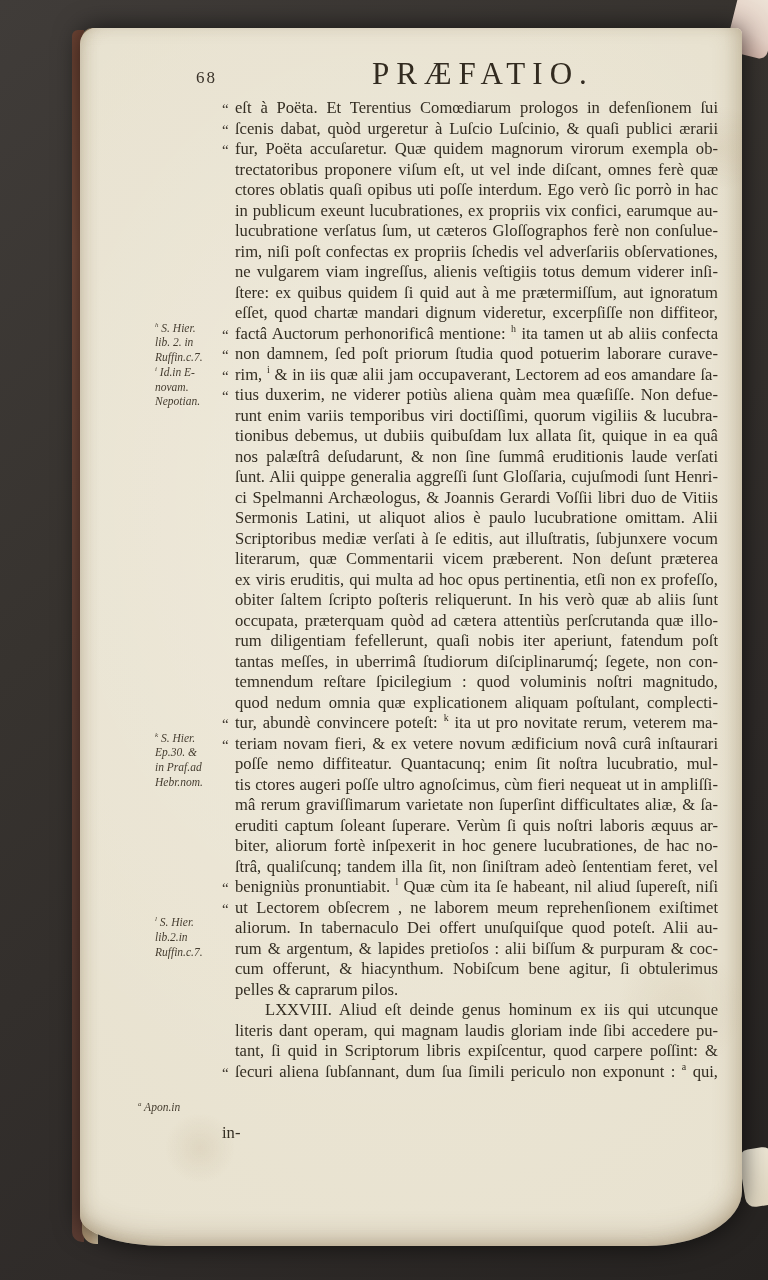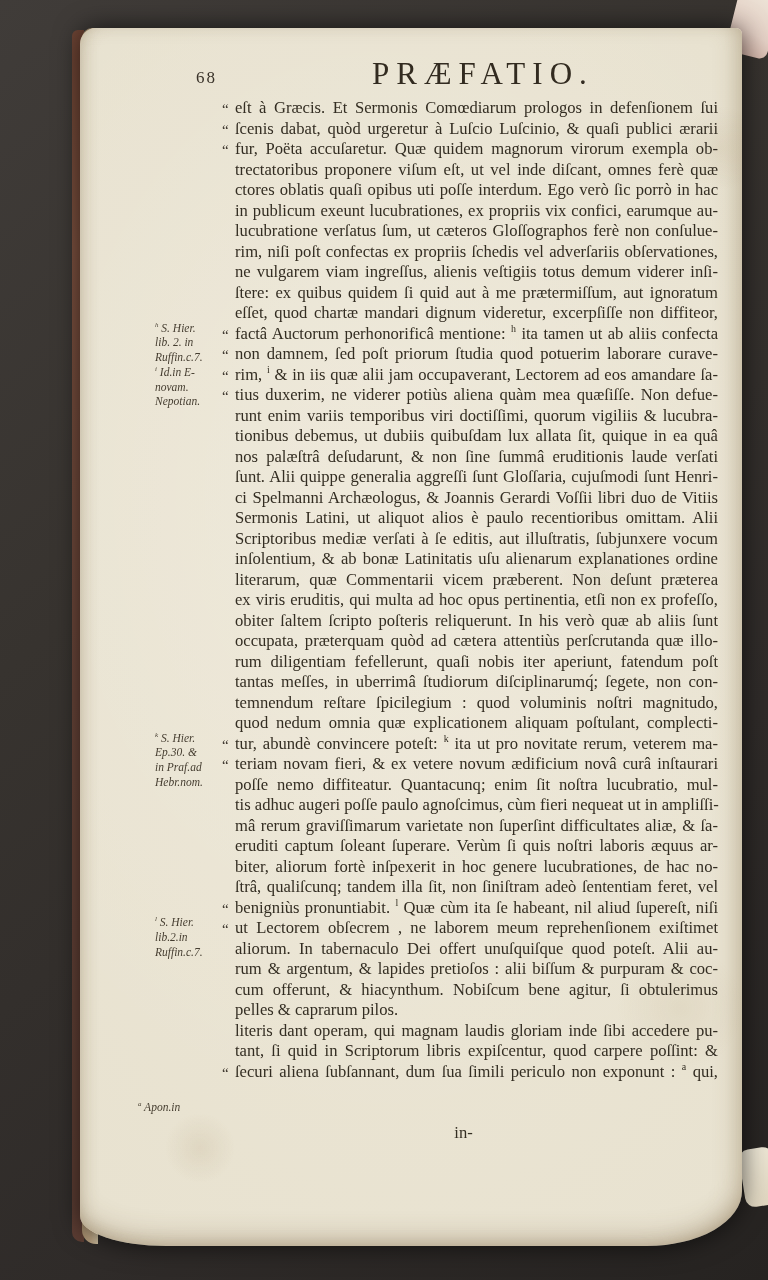--- a/index.html
+++ b/index.html
@@ -75,81 +75,81 @@
   sup{font-size:.6em;line-height:0;}
 
   .margin-note{
     position:absolute;width:64px;
     font-style:italic;font-size:11.5px;line-height:14.8px;color:#453d30;
   }
   .margin-note .nline{white-space:nowrap;}
 
   .catchword{
     position:absolute;left:142px;top:1095px;width:483px;
-    text-align:center;font-size:16.6px;color:#332d22;padding-right:12px;
+    text-align:left;font-size:16.6px;color:#332d22;padding-right:12px;
   }
 </style>
 </head>
 <body>
 
 <div class="scene">
   <div class="edge-red"></div>
   <div class="edge-tan"></div>
   <div class="sliver-top-right"></div>
   <div class="sliver-bottom-right"></div>
 
   <div class="page">
     <div class="pagenum">68</div>
     <div class="title">PRÆFATIO.</div>
     <div class="bodytext">
-        <div class="line"><span class="qmark">“</span><span class="t">eſt à Græcis.  Et Sermonis Comœdiarum prologos in defenſionem ſui</span></div>
+        <div class="line"><span class="qmark">“</span><span class="t">eſt à Poëta.  Et Terentius Comœdiarum prologos in defenſionem ſui</span></div>
         <div class="line"><span class="qmark">“</span><span class="t">ſcenis dabat, quòd urgeretur à Luſcio Luſcinio, &amp; quaſi publici ærarii</span></div>
         <div class="line"><span class="qmark">“</span><span class="t">fur, Poëta accuſaretur.   Quæ quidem magnorum virorum exempla ob-</span></div>
         <div class="line"><span class="t">trectatoribus proponere viſum eſt, ut vel inde diſcant, omnes ferè quæ</span></div>
         <div class="line"><span class="t">ctores oblatis quaſi opibus uti poſſe interdum.  Ego verò ſic porrò in hac</span></div>
         <div class="line"><span class="t">in publicum exeunt lucubrationes, ex propriis vix confici, earumque au-</span></div>
         <div class="line"><span class="t">lucubratione verſatus ſum, ut cæteros Gloſſographos ferè non conſulue-</span></div>
         <div class="line"><span class="t">rim, niſi poſt confectas ex propriis ſchedis vel adverſariis obſervationes,</span></div>
         <div class="line"><span class="t">ne vulgarem viam ingreſſus, alienis veſtigiis totus demum viderer inſi-</span></div>
         <div class="line"><span class="t">ſtere: ex quibus quidem ſi quid aut à me prætermiſſum, aut ignoratum</span></div>
         <div class="line"><span class="t">eſſet, quod chartæ mandari dignum videretur, excerpſiſſe non diffiteor,</span></div>
         <div class="line"><span class="qmark">“</span><span class="t">factâ Auctorum perhonorificâ mentione: <sup>h</sup> ita tamen ut ab aliis confecta</span></div>
         <div class="line"><span class="qmark">“</span><span class="t">non damnem, ſed poſt priorum ſtudia quod potuerim laborare curave-</span></div>
         <div class="line"><span class="qmark">“</span><span class="t">rim, <sup>i</sup> &amp; in iis quæ alii jam occupaverant, Lectorem ad eos amandare ſa-</span></div>
         <div class="line"><span class="qmark">“</span><span class="t">tius duxerim, ne viderer potiùs aliena quàm mea quæſiſſe.  Non defue-</span></div>
         <div class="line"><span class="t">runt enim variis temporibus viri doctiſſimi, quorum vigiliis &amp; lucubra-</span></div>
         <div class="line"><span class="t">tionibus debemus, ut dubiis quibuſdam lux allata ſit, quique in ea quâ</span></div>
         <div class="line"><span class="t">nos palæſtrâ deſudarunt, &amp; non ſine ſummâ eruditionis laude verſati</span></div>
         <div class="line"><span class="t">ſunt. Alii quippe generalia aggreſſi ſunt Gloſſaria, cujuſmodi ſunt Henri-</span></div>
         <div class="line"><span class="t">ci Spelmanni Archæologus, &amp; Joannis Gerardi Voſſii libri duo de Vitiis</span></div>
-        <div class="line"><span class="t">Sermonis Latini, ut aliquot alios è paulo recentioribus omittam.   Alii</span></div>
+        <div class="line"><span class="t">Sermonis Latini, ut aliquot alios è paulo lucubratione omittam.   Alii</span></div>
         <div class="line"><span class="t">Scriptoribus mediæ verſati à ſe editis, aut illuſtratis, ſubjunxere vocum</span></div>
-        <div class="line"><span class="t">inſolentium, &amp; ab bonæ Latinitatis uſu alienarum explanationes ordine</span></div>
         <div class="line"><span class="t">literarum, quæ Commentarii vicem præberent.  Non deſunt præterea</span></div>
         <div class="line"><span class="t">ex viris eruditis, qui multa ad hoc opus pertinentia, etſi non ex profeſſo,</span></div>
         <div class="line"><span class="t">obiter ſaltem ſcripto poſteris reliquerunt.  In his verò quæ ab aliis ſunt</span></div>
         <div class="line"><span class="t">occupata, præterquam quòd ad cætera attentiùs perſcrutanda quæ illo-</span></div>
         <div class="line"><span class="t">rum diligentiam fefellerunt, quaſi nobis iter aperiunt, fatendum poſt</span></div>
         <div class="line"><span class="t">tantas meſſes, in uberrimâ ſtudiorum diſciplinarumq́; ſegete, non con-</span></div>
         <div class="line"><span class="t">temnendum reſtare ſpicilegium : quod voluminis noſtri magnitudo,</span></div>
         <div class="line"><span class="t">quod nedum omnia quæ explicationem aliquam poſtulant, complecti-</span></div>
         <div class="line"><span class="qmark">“</span><span class="t">tur, abundè convincere poteſt: <sup>k</sup> ita ut pro novitate rerum, veterem ma-</span></div>
         <div class="line"><span class="qmark">“</span><span class="t">teriam novam fieri, &amp; ex vetere novum ædificium novâ curâ inſtaurari</span></div>
         <div class="line"><span class="t">poſſe nemo diffiteatur.  Quantacunq; enim ſit noſtra lucubratio, mul-</span></div>
-        <div class="line"><span class="t">tis adhuc augeri poſſe paulo agnoſcimus, cùm fieri nequeat ut in ampliſſi-</span></div>
+        <div class="line"><span class="t">tis ctores augeri poſſe ultro agnoſcimus, cùm fieri nequeat ut in ampliſſi-</span></div>
         <div class="line"><span class="t">mâ rerum graviſſimarum varietate non ſuperſint difficultates aliæ, &amp; ſa-</span></div>
         <div class="line"><span class="t">eruditi captum ſoleant ſuperare.  Verùm ſi quis noſtri laboris æquus ar-</span></div>
         <div class="line"><span class="t">biter, aliorum fortè inſpexerit in hoc genere lucubrationes, de hac no-</span></div>
         <div class="line"><span class="t">ſtrâ, qualiſcunq; tandem illa ſit, non ſiniſtram adeò ſententiam feret, vel</span></div>
         <div class="line"><span class="qmark">“</span><span class="t">benigniùs pronuntiabit. <sup>l</sup> Quæ cùm ita ſe habeant, nil aliud ſupereſt, niſi</span></div>
         <div class="line"><span class="qmark">“</span><span class="t">ut Lectorem obſecrem , ne laborem meum reprehenſionem exiſtimet</span></div>
         <div class="line"><span class="t">aliorum.  In tabernaculo Dei offert unuſquiſque quod poteſt.  Alii au-</span></div>
         <div class="line"><span class="t">rum &amp; argentum, &amp; lapides pretioſos : alii biſſum &amp; purpuram &amp; coc-</span></div>
         <div class="line"><span class="t">cum offerunt, &amp; hiacynthum.  Nobiſcum bene agitur, ſi obtulerimus</span></div>
         <div class="line endpara"><span class="t">pelles &amp; caprarum pilos.</span></div>
+        <div class="line indent"><span class="t">LXXVIII.  Aliud eſt deinde genus hominum ex iis qui utcunque</span></div>
         <div class="line"><span class="t">literis dant operam, qui magnam laudis gloriam inde ſibi accedere pu-</span></div>
         <div class="line"><span class="t">tant, ſi quid in Scriptorum libris expiſcentur, quod carpere poſſint: &amp;</span></div>
         <div class="line"><span class="qmark">“</span><span class="t">ſecuri aliena ſubſannant, dum ſua ſimili periculo non exponunt : <sup>a</sup> qui,</span></div>
       </div>
     <div class="catchword">in-</div>
   <div class="margin-note" style="top: 292.5px; left: 75px;">
         <div class="nline"><sup>h</sup> S. Hier.</div>
         <div class="nline">lib. 2. in</div>
         <div class="nline">Ruffin.c.7.</div>
         <div class="nline"><sup>i</sup> Id.in E-</div>

